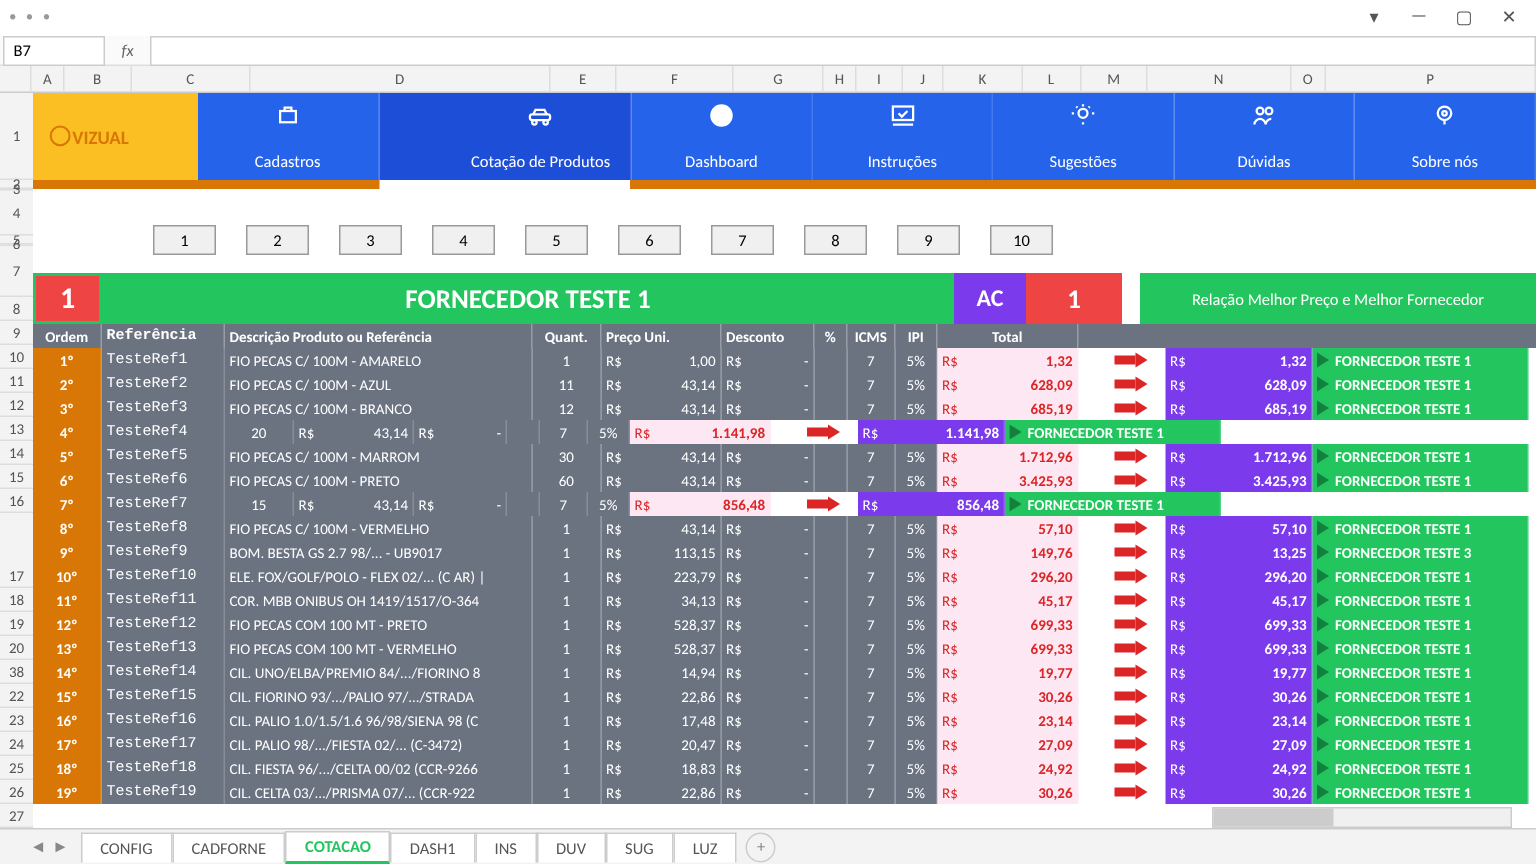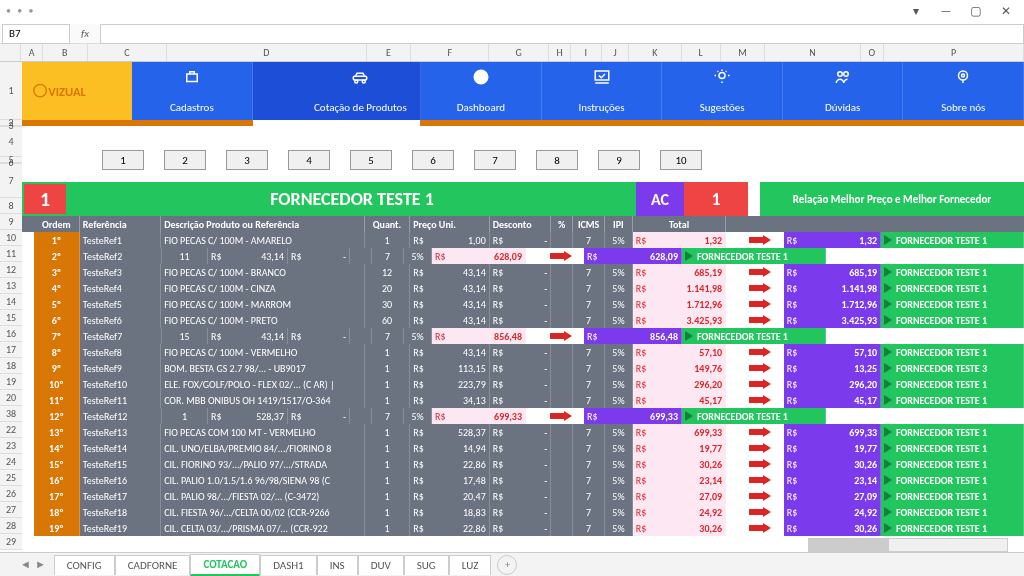--- a/index.html
+++ b/index.html
@@ -42,31 +42,31 @@
 .pager { margin: 14px 0 6px 80px; display: flex; gap: 20px; }
 .pager button { width: 42px; height: 20px; border: 1px solid #999; background: #f0f0f0; font-size: 11px; cursor: pointer; }
 
 
 .title-bar { display: flex; height: 34px; }
 .title-num { width: 46px; background: #ef4444; color: #fff; display: flex; align-items: center; justify-content: center; font-size: 20px; font-weight: bold; border: 2px solid #22c55e; }
 .title-main { flex: 1; background: #22c55e; color: #fff; display: flex; align-items: center; justify-content: center; font-size: 18px; font-weight: bold; }
 .title-ac { width: 48px; background: #7c3aed; color: #fff; display: flex; align-items: center; justify-content: center; font-size: 16px; font-weight: bold; }
 .title-one { width: 64px; background: #ef4444; color: #fff; display: flex; align-items: center; justify-content: center; font-size: 18px; font-weight: bold; }
 .title-gap { width: 12px; background: #fff; }
-.title-relacao { flex: 0 0 264px; background: #22c55e; color: #fff; display: flex; align-items: center; justify-content: center; font-size: 11px; font-weight: bold; }
+.title-relacao { flex: 0 0 264px; background: #22c55e; color: #fff; display: flex; align-items: center; justify-content: center; font-size: 11px; font-weight: normal; }
 
 
 .tbl { display: flex; flex-direction: column; }
-.thead, .trow { display: flex; height: 16px; font-size: 10px; padding-left: 12px; }
+.thead, .trow { display: flex; height: 16px; font-size: 10px; }
 .thead { background: #6b7280; color: #fff; font-weight: bold; }
 .thead .c, .trow .c { border-right: 1px solid rgba(255,255,255,.3); overflow: hidden; white-space: nowrap; padding: 1px 3px; display: flex; align-items: center; }
 .trow .c { border-right: 1px solid rgba(255,255,255,.2); }
 
 .c-ord { width: 46px; justify-content: center; }
-.c-ref { width: 82px; }
+.c-ref { width: 82px; font-family: Liberation Mono, monospace; }
 .c-desc { width: 205px; }
 .c-qt { width: 46px; justify-content: center; }
 .c-pu { width: 80px; justify-content: space-between; }
 .c-dc { width: 62px; }
 .c-pct { width: 22px; justify-content: center; }
 .c-icms { width: 32px; justify-content: center; }
 .c-ipi { width: 28px; justify-content: center; }
 .c-tot { width: 94px; justify-content: flex-end; }
 .c-arrow { width: 46px; padding:0; }
 .c-rs2 { width: 98px; justify-content: space-between; }
@@ -151,21 +151,21 @@
     <div class="rh" style="height: 34px; line-height: 34px;">7</div>
     <div class="rh" style="height: 16px; line-height: 16px;">8</div>
     <div class="rh" style="height: 16px; line-height: 16px;">9</div>
     <div class="rh" style="height: 16px; line-height: 16px;">10</div>
     <div class="rh" style="height: 16px; line-height: 16px;">11</div>
     <div class="rh" style="height: 16px; line-height: 16px;">12</div>
     <div class="rh" style="height: 16px; line-height: 16px;">13</div>
     <div class="rh" style="height: 16px; line-height: 16px;">14</div>
     <div class="rh" style="height: 16px; line-height: 16px;">15</div>
     <div class="rh" style="height: 16px; line-height: 16px;">16</div>
-    <div class="rh" style="height: 16px; line-height: 16px;">17</div>
+    <div class="rh" style="height: 16px; line-height: 16px; margin-top: 34px;">17</div>
     <div class="rh" style="height: 16px; line-height: 16px;">18</div>
     <div class="rh" style="height: 16px; line-height: 16px;">19</div>
     <div class="rh" style="height: 16px; line-height: 16px;">20</div>
     <div class="rh" style="height: 16px; line-height: 16px;">38</div>
     <div class="rh" style="height: 16px; line-height: 16px;">22</div>
     <div class="rh" style="height: 16px; line-height: 16px;">23</div>
     <div class="rh" style="height: 16px; line-height: 16px;">24</div>
     <div class="rh" style="height: 16px; line-height: 16px;">25</div>
     <div class="rh" style="height: 16px; line-height: 16px;">26</div>
     <div class="rh" style="height: 16px; line-height: 16px;">27</div>
@@ -305,20 +305,21 @@
           </div>
           <div class="c c-rs2">
             <span class="currency-left">R$</span>
             <span>1,32</span>
           </div>
           <div class="c c-sup"><span class="arrow-shape g" style="margin-right:4px"></span>FORNECEDOR TESTE 1</div>
         </div>
         <div class="trow">
           <div class="c c-ord">2º</div>
           <div class="c c-ref">TesteRef2</div>
+          <div class="c c-desc">FIO PECAS C/ 100M - AZUL</div>
           <div class="c c-qt">11</div>
           <div class="c c-pu">
             <span class="currency-left">R$</span>
             <span>43,14</span>
           </div>
           <div class="c c-dc"><span class="currency-left">R$</span>&nbsp; <span style="margin-left:auto">-</span></div>
           <div class="c c-pct"></div>
           <div class="c c-icms">7</div>
           <div class="c c-ipi">5%</div>
           <div class="c c-tot">
@@ -364,21 +365,20 @@
           </div>
           <div class="c c-rs2">
             <span class="currency-left">R$</span>
             <span>685,19</span>
           </div>
           <div class="c c-sup"><span class="arrow-shape g" style="margin-right:4px"></span>FORNECEDOR TESTE 1</div>
         </div>
         <div class="trow">
           <div class="c c-ord">4º</div>
           <div class="c c-ref">TesteRef4</div>
-          <div class="c c-desc">FIO PECAS C/ 100M - CINZA</div>
           <div class="c c-qt">20</div>
           <div class="c c-pu">
             <span class="currency-left">R$</span>
             <span>43,14</span>
           </div>
           <div class="c c-dc"><span class="currency-left">R$</span>&nbsp; <span style="margin-left:auto">-</span></div>
           <div class="c c-pct"></div>
           <div class="c c-icms">7</div>
           <div class="c c-ipi">5%</div>
           <div class="c c-tot">
@@ -603,20 +603,21 @@
           </div>
           <div class="c c-rs2">
             <span class="currency-left">R$</span>
             <span>45,17</span>
           </div>
           <div class="c c-sup"><span class="arrow-shape g" style="margin-right:4px"></span>FORNECEDOR TESTE 1</div>
         </div>
         <div class="trow">
           <div class="c c-ord">12º</div>
           <div class="c c-ref">TesteRef12</div>
+          <div class="c c-desc">FIO PECAS COM 100 MT - PRETO</div>
           <div class="c c-qt">1</div>
           <div class="c c-pu">
             <span class="currency-left">R$</span>
             <span>528,37</span>
           </div>
           <div class="c c-dc"><span class="currency-left">R$</span>&nbsp; <span style="margin-left:auto">-</span></div>
           <div class="c c-pct"></div>
           <div class="c c-icms">7</div>
           <div class="c c-ipi">5%</div>
           <div class="c c-tot">

